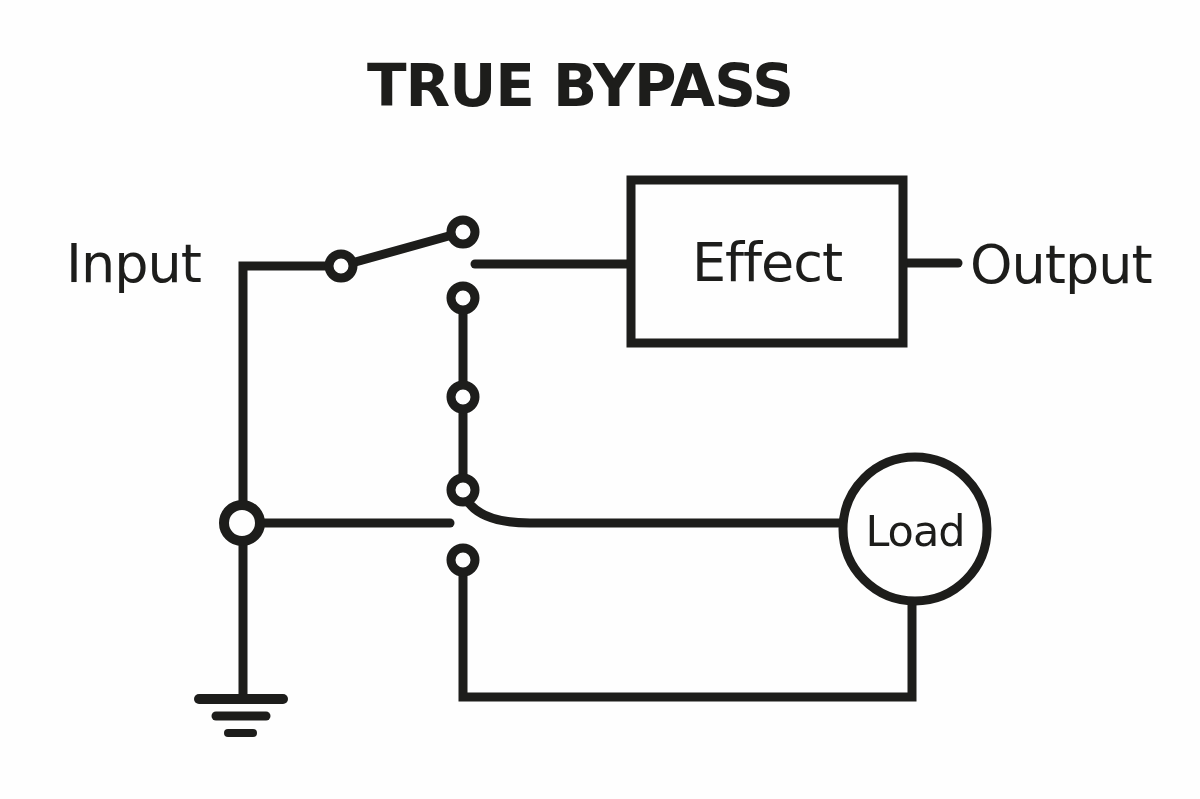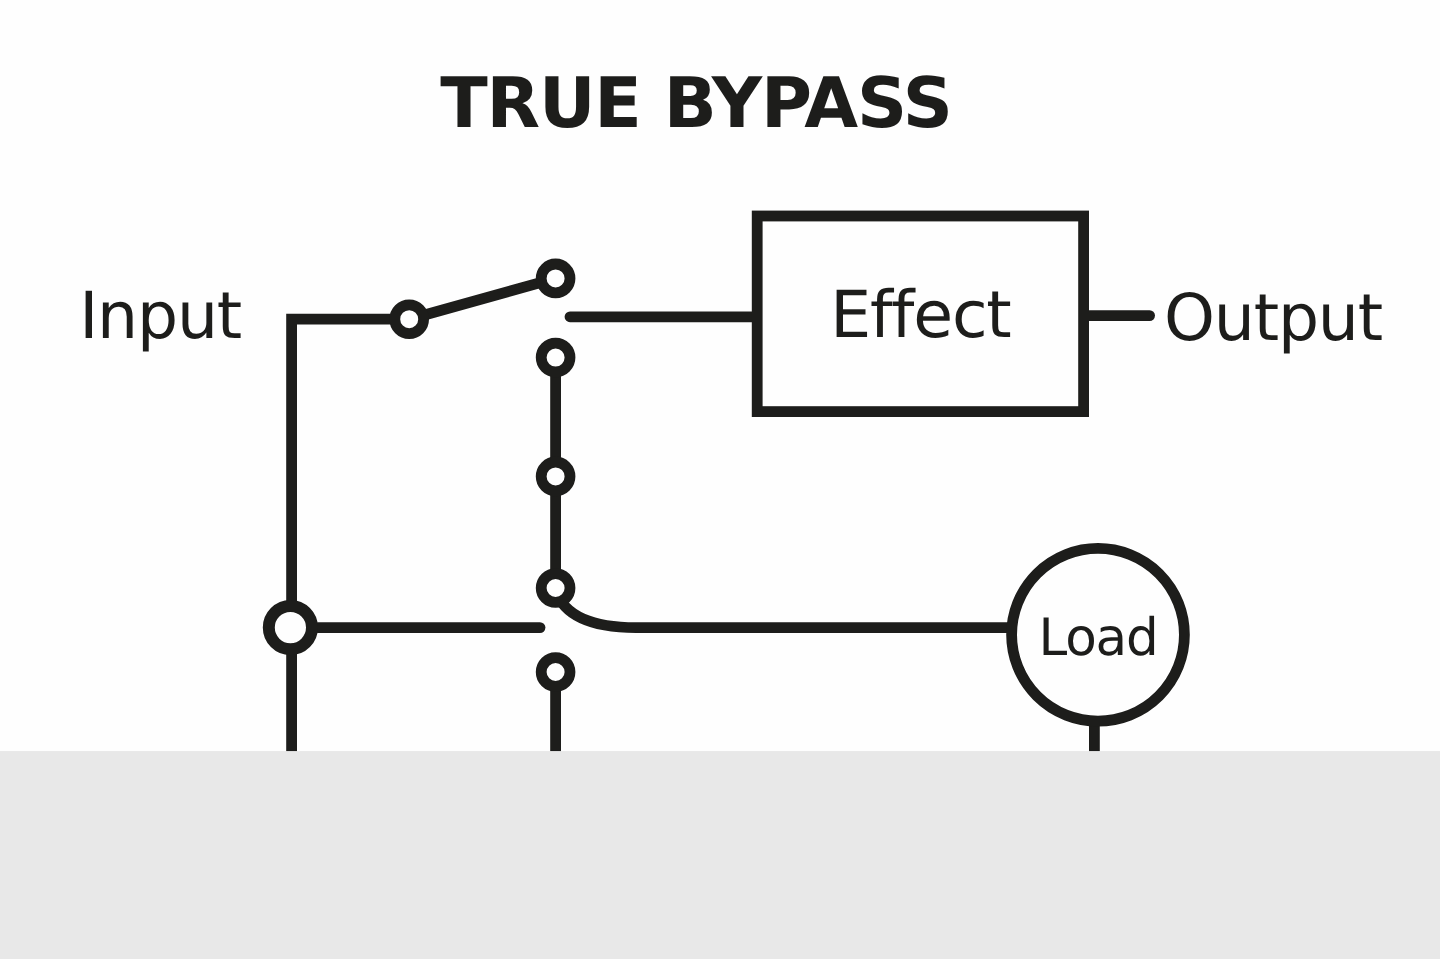--- a/index.html
+++ b/index.html
@@ -3,21 +3,21 @@
 <meta charset="utf-8">
 <style>
   html, body {
     margin: 0;
     padding: 0;
     background: #e8e8e8;
   }
   .stage {
     position: relative;
     width: 1200px;
-    height: 626px;
+    height: 799px;
     background: #fefefe;
     overflow: hidden;
     font-family: "DejaVu Sans", sans-serif;
   }
   svg { display: block; }
   .wire {
     fill: none;
     stroke: #1d1d1b;
     stroke-width: 9;
     stroke-linecap: round;

